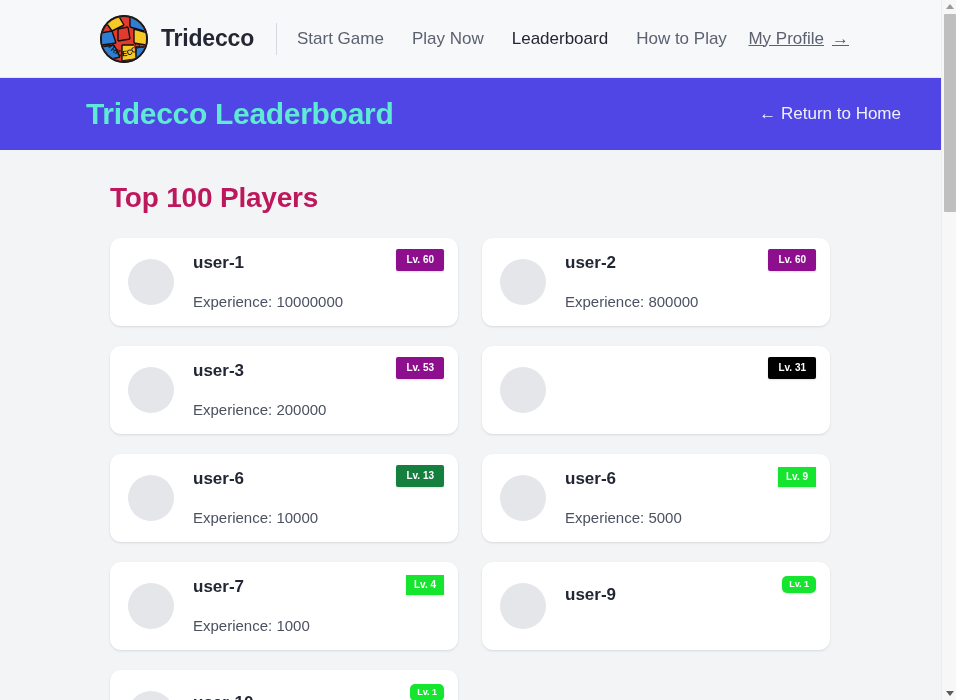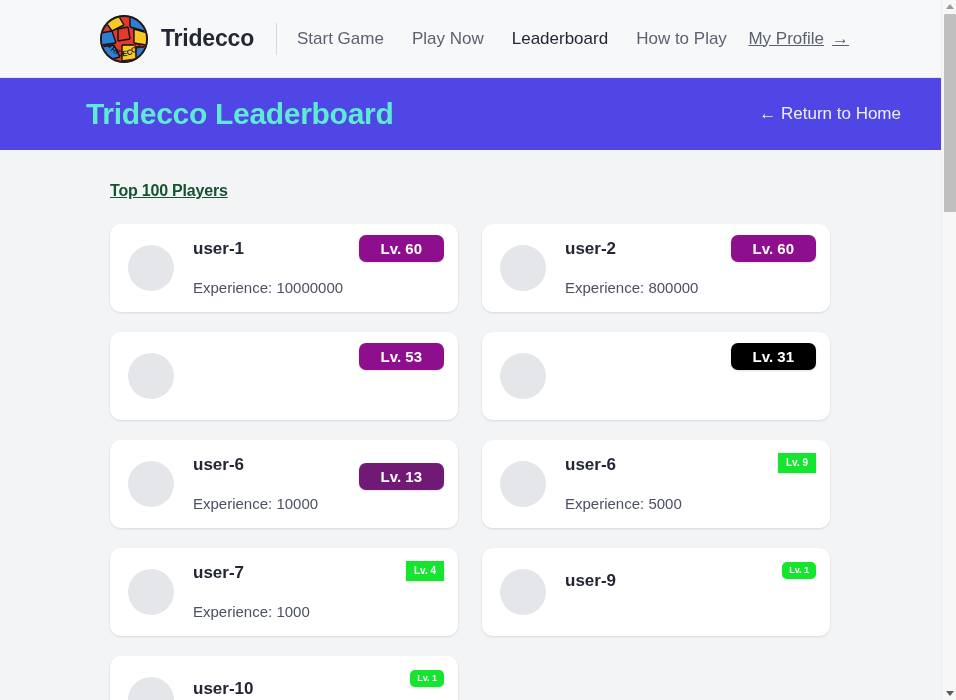--- a/index.html
+++ b/index.html
@@ -163,26 +163,25 @@
     text-decoration: none;
     white-space: nowrap;
   }
 
   
   .content {
     padding: 32px 0 0 0;
   }
 
   .section-title {
-    font-size: 16px;
+    font-size: 28px;
     font-weight: 700;
-    color: #14532d;
+    color: #be185d;
     margin: 0 0 24px 110px;
     letter-spacing: -0.2px;
-    text-decoration: underline;
   }
 
   .grid {
     display: grid;
     grid-template-columns: 348px 348px;
     column-gap: 24px;
     row-gap: 20px;
     margin-left: 110px;
   }
 
@@ -225,25 +224,25 @@
     color: #4b5161;
     line-height: 1.1;
   }
 
   .level-badge {
     position: absolute;
     top: 11px;
     right: 14px;
     color: #ffffff;
     font-weight: 700;
-    border-radius: 7px;
+    border-radius: 2px;
     line-height: 1;
     white-space: nowrap;
-    padding: 6px 22px;
-    font-size: 15px;
+    padding: 6px 10px;
+    font-size: 10px;
     box-shadow: 0 1px 2px rgba(0,0,0,0.12);
   }
   .level-badge.sz-sm {
     font-size: 10px;
     padding: 5px 8px;
     border-radius: 0;
     top: 13px;
   }
   .level-badge.sz-xs {
     font-size: 9px;
@@ -335,33 +334,37 @@
           <div class="player-card">
             <div class="avatar"></div>
             <div class="player-info">
               <div class="player-name">user-2</div>
               <div class="player-exp">Experience: 800000</div>
             </div>
             <div class="level-badge" style="background: rgb(142, 15, 142);">Lv. 60</div>
           </div>
           <div class="player-card">
             <div class="avatar"></div>
+            <div class="player-info">
+              <div class="player-name">user-3</div>
+              <div class="player-exp">Experience: 200000</div>
+            </div>
             <div class="level-badge" style="background: rgb(142, 15, 142);">Lv. 53</div>
           </div>
           <div class="player-card">
             <div class="avatar"></div>
             <div class="level-badge" style="background: #000000; text-align: right;">Lv. 31</div>
           </div>
           <div class="player-card">
             <div class="avatar"></div>
             <div class="player-info">
               <div class="player-name">user-6</div>
               <div class="player-exp">Experience: 10000</div>
             </div>
-            <div class="level-badge" style="background: #701a75; margin-top: 12px;">Lv. 13</div>
+            <div class="level-badge" style="background: #15803d;">Lv. 13</div>
           </div>
           <div class="player-card">
             <div class="avatar"></div>
             <div class="player-info">
               <div class="player-name">user-6</div>
               <div class="player-exp">Experience: 5000</div>
             </div>
             <div class="level-badge sz-sm" style="background: rgb(21, 229, 46);">Lv. 9</div>
           </div>
           <div class="player-card">

